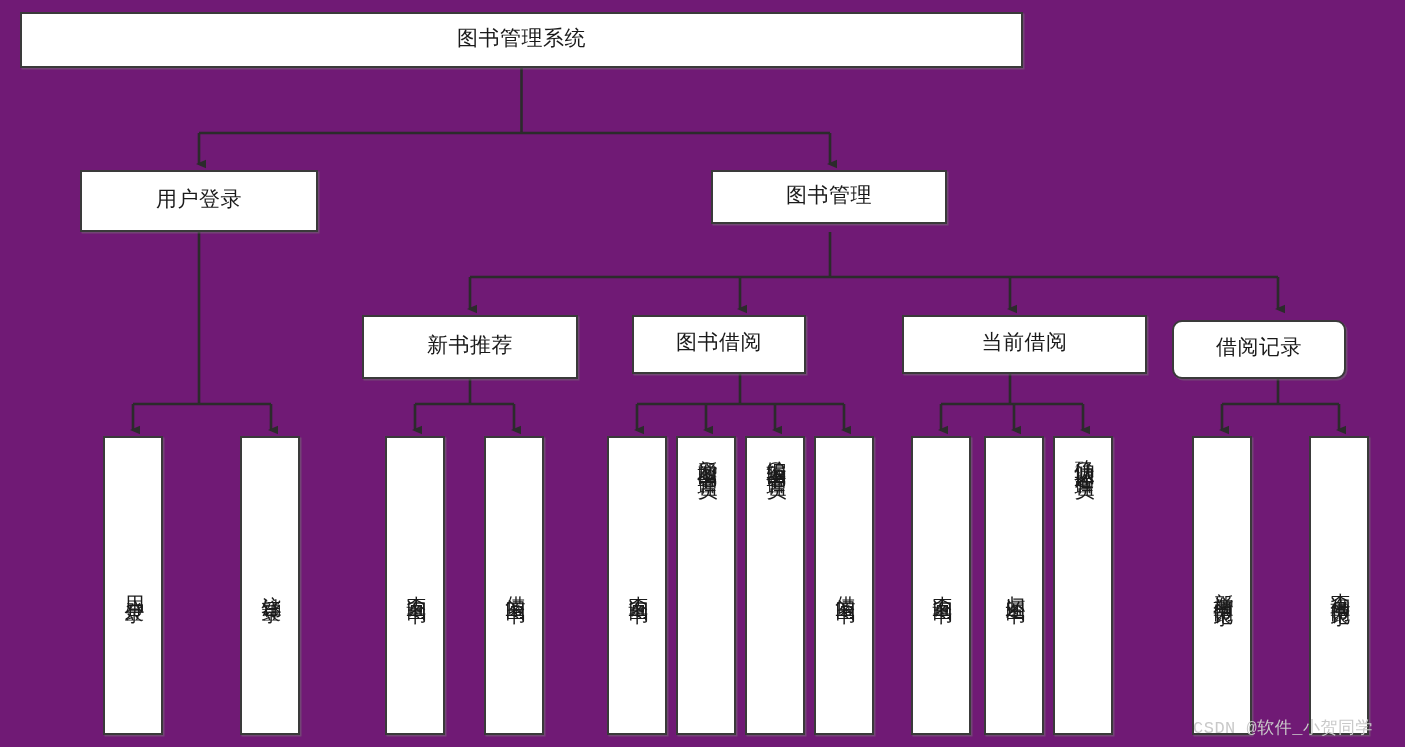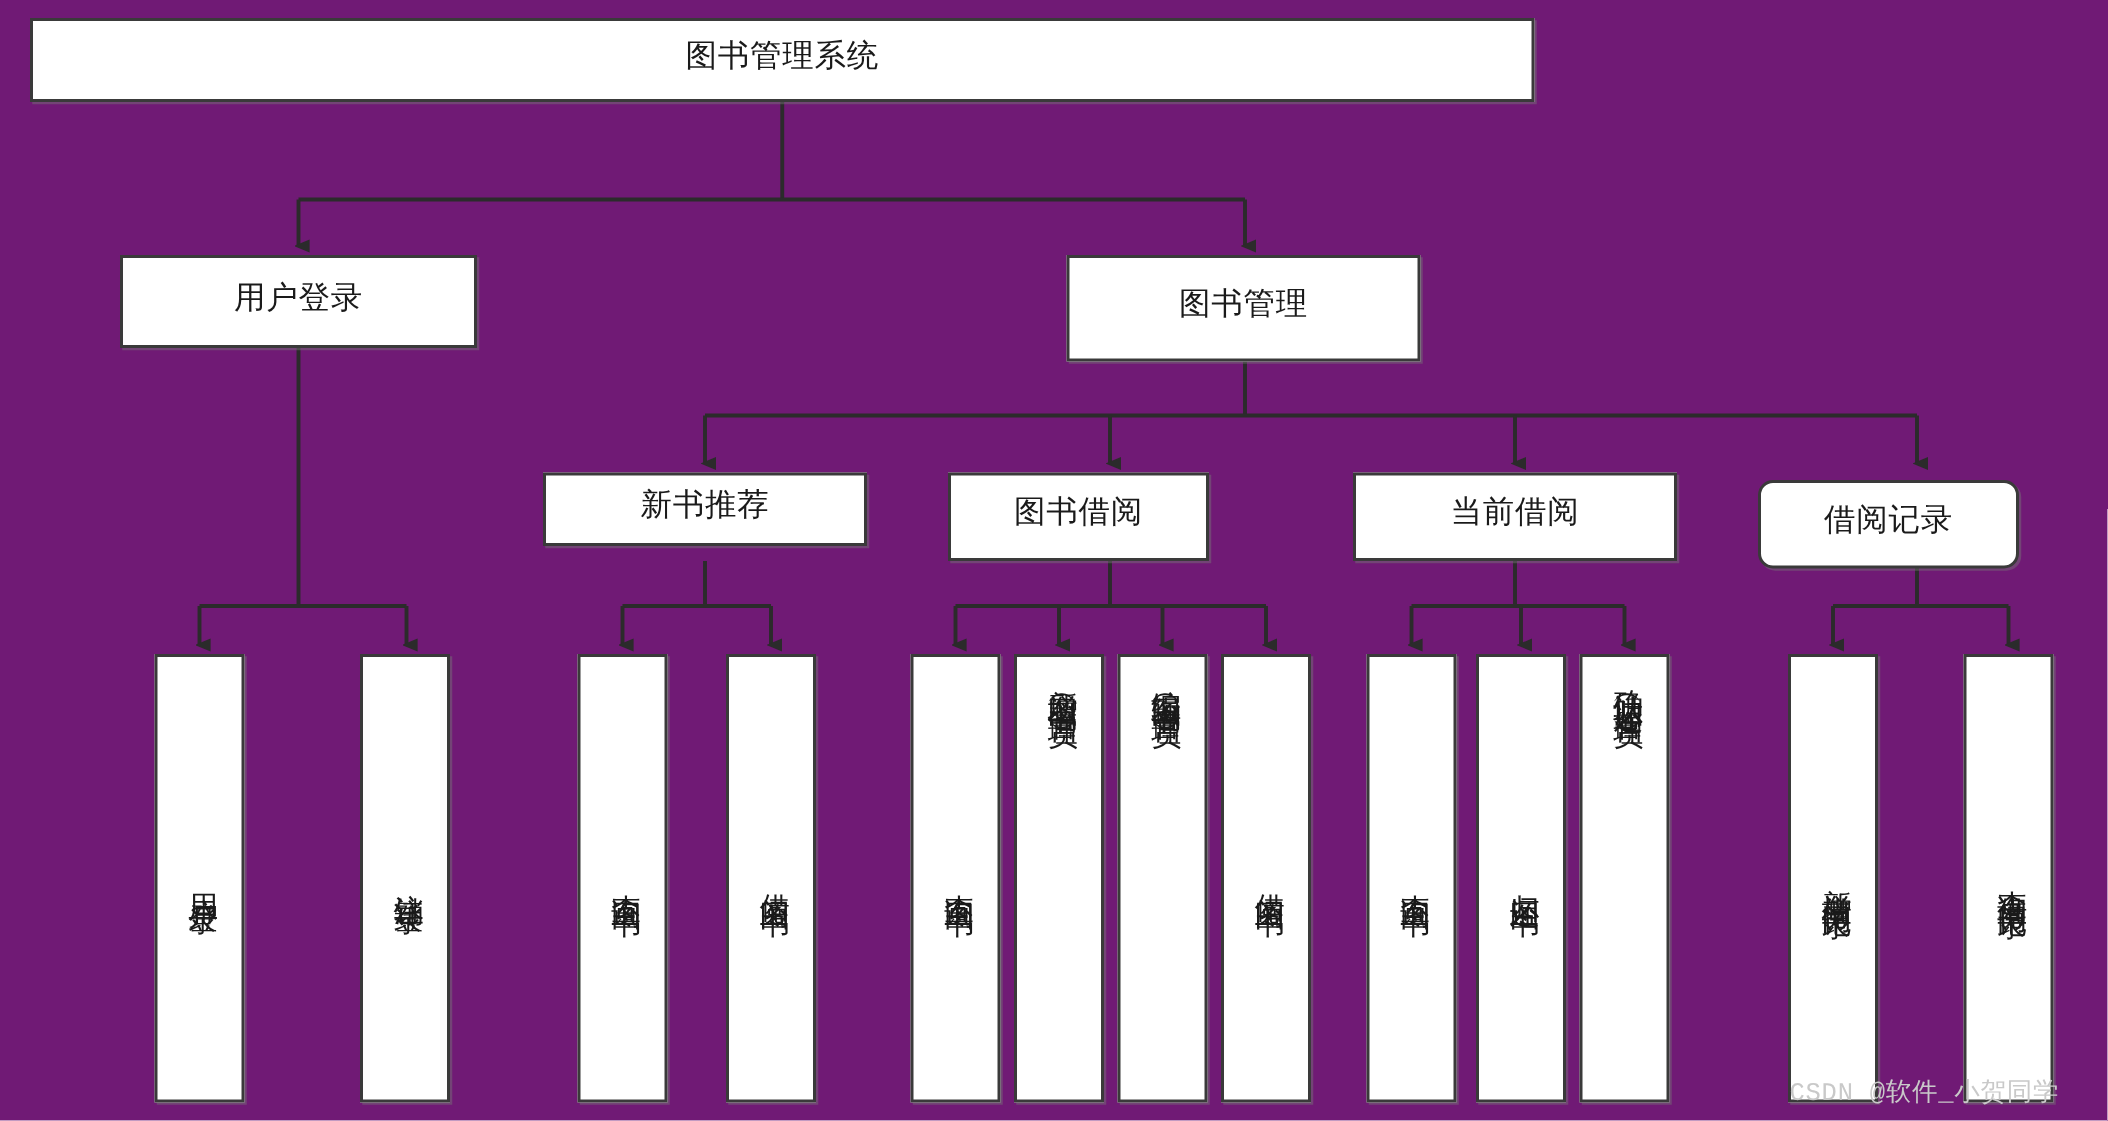--- a/index.html
+++ b/index.html
@@ -126,31 +126,31 @@
     </g>
   </svg>
 
   <div class="node" style="left:20px; top:12px; width:1003px; height:56px;">
     <span class="node-label">图书管理系统</span>
   </div>
 
   <div class="node" style="left:80px; top:170px; width:238px; height:62px;">
     <span class="node-label">用户登录</span>
   </div>
-  <div class="node" style="left:711px; top:170px; width:236px; height:71px;">
+  <div class="node" style="left:711px; top:170px; width:236px; height:54px;">
     <span class="node-label">图书管理</span>
   </div>
 
-  <div class="node" style="left:362px; top:315px; width:216px; height:49px;">
+  <div class="node" style="left:362px; top:315px; width:216px; height:64px;">
     <span class="node-label">新书推荐</span>
   </div>
   <div class="node" style="left:632px; top:315px; width:174px; height:59px;">
     <span class="node-label">图书借阅</span>
   </div>
-  <div class="node" style="left:902px; top:315px; width:216px; height:59px;">
+  <div class="node" style="left:902px; top:315px; width:245px; height:59px;">
     <span class="node-label">当前借阅</span>
   </div>
   <div class="node" style="left:1172px; top:320px; width:174px; height:59px;border-radius:10px;">
     <span class="node-label">借阅记录</span>
   </div>
 
   <div class="node leaf centered" style="left:103px; top:436px; width:60px; height:299px;">
     <span class="node-label">用户登录</span>
   </div>
   <div class="node leaf centered" style="left:240px; top:436px; width:60px; height:299px;">

